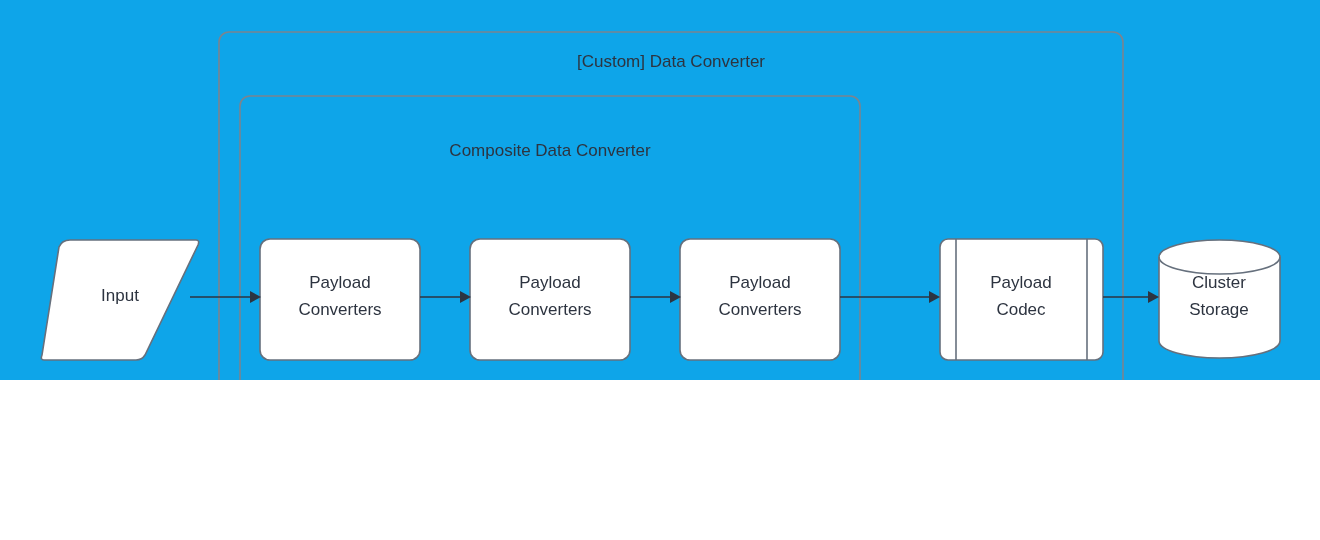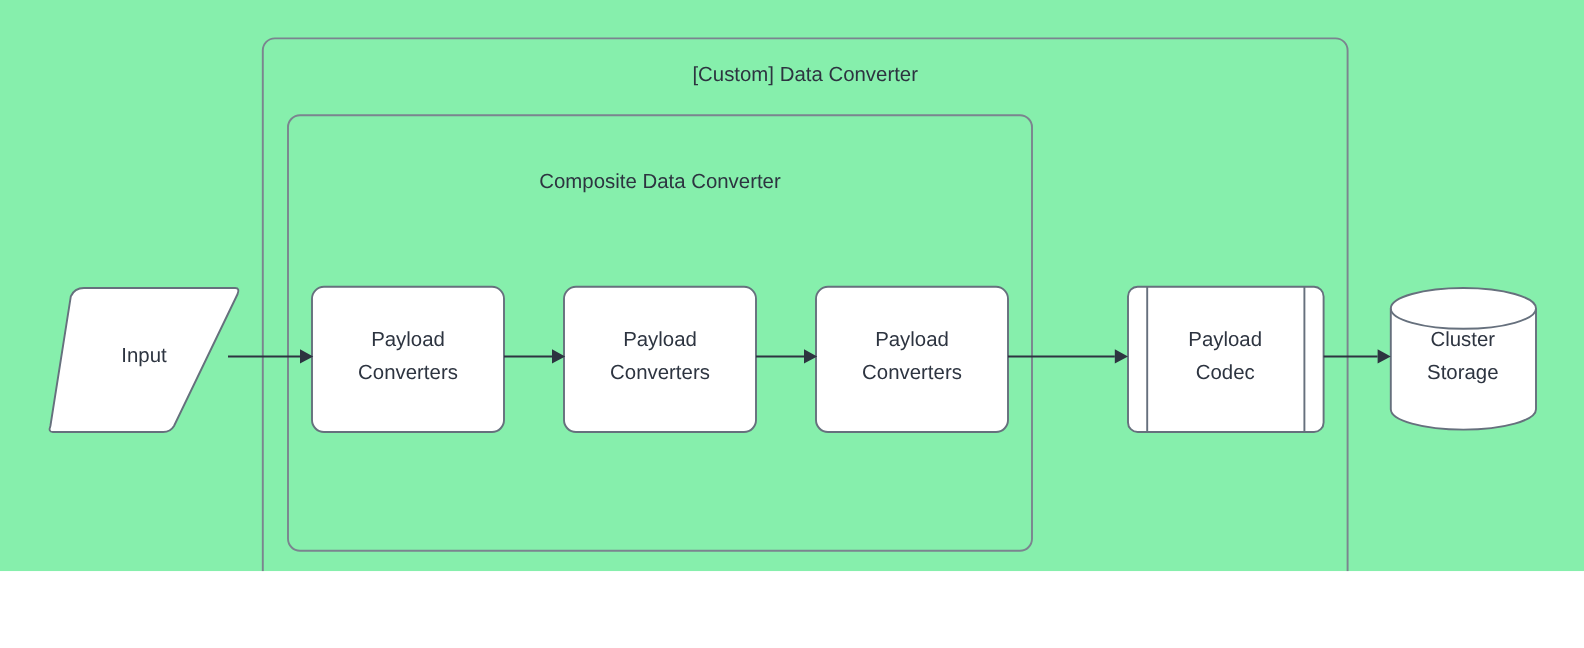--- a/index.html
+++ b/index.html
@@ -3,22 +3,22 @@
 <meta charset="utf-8">
 <style>
   html, body {
     margin: 0;
     padding: 0;
     background: #ffffff;
   }
   #canvas {
     position: relative;
     width: 1320px;
-    height: 476px;
-    background: #86efac;
+    height: 380px;
+    background: #0ea5e9;
     font-family: "Liberation Sans", sans-serif;
     overflow: hidden;
   }
   #diagram-svg {
     position: absolute;
     left: 0;
     top: 0;
     width: 1320px;
     height: 540px;
   }

